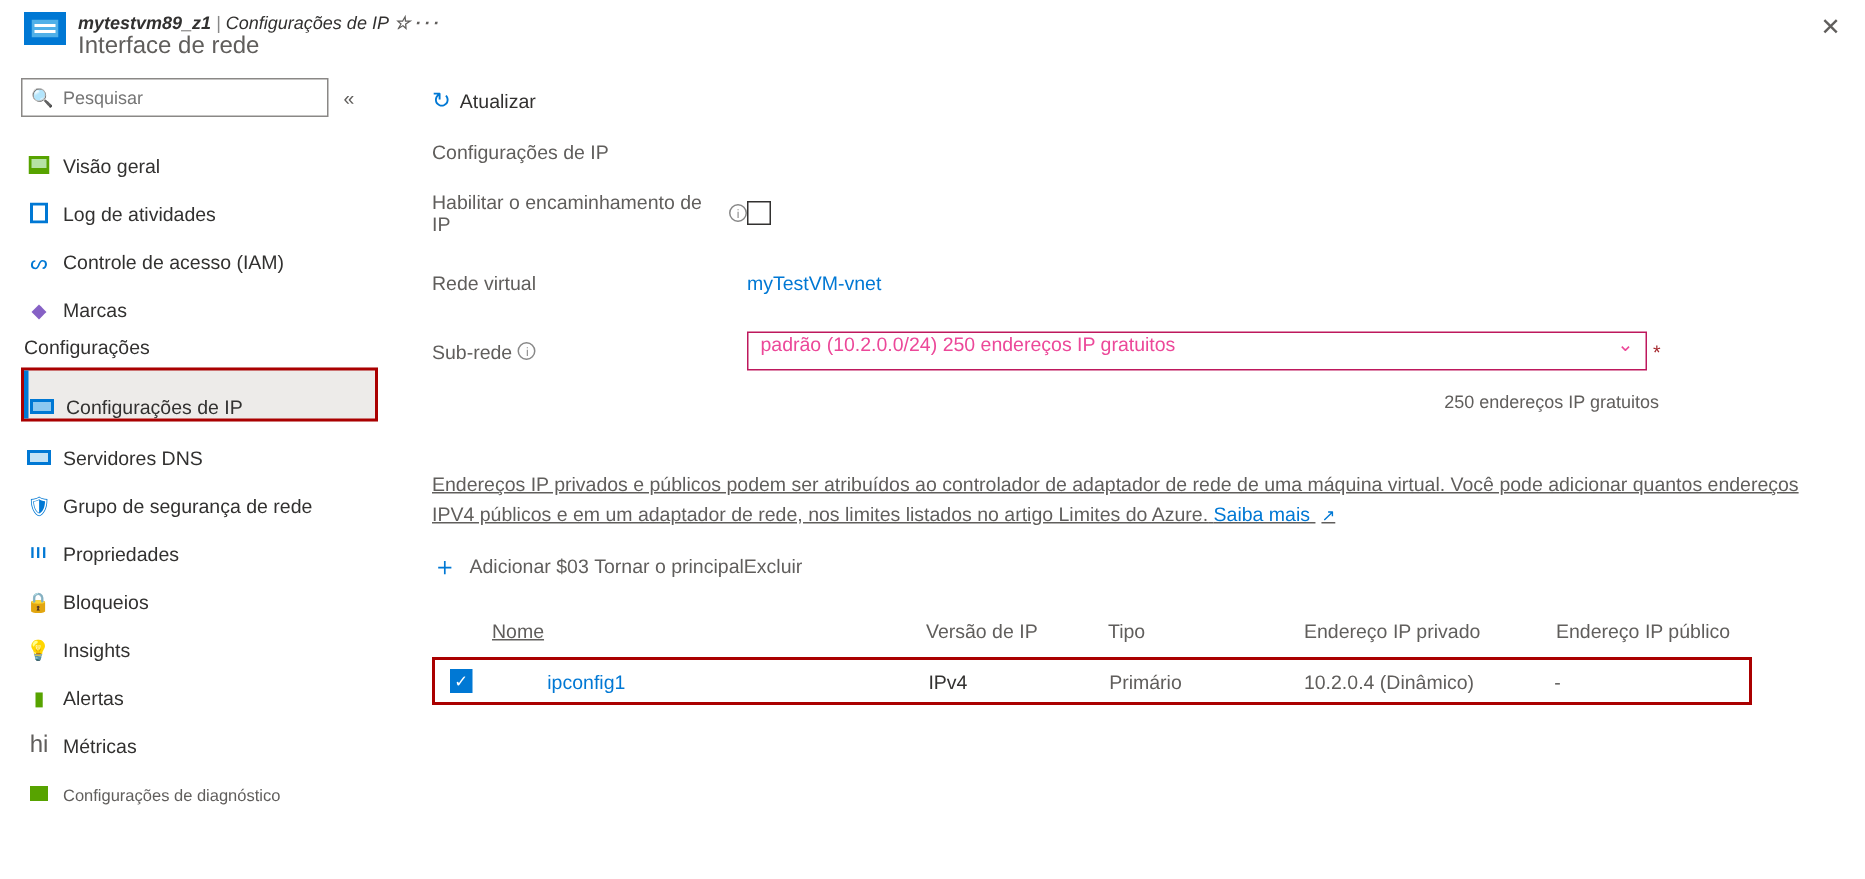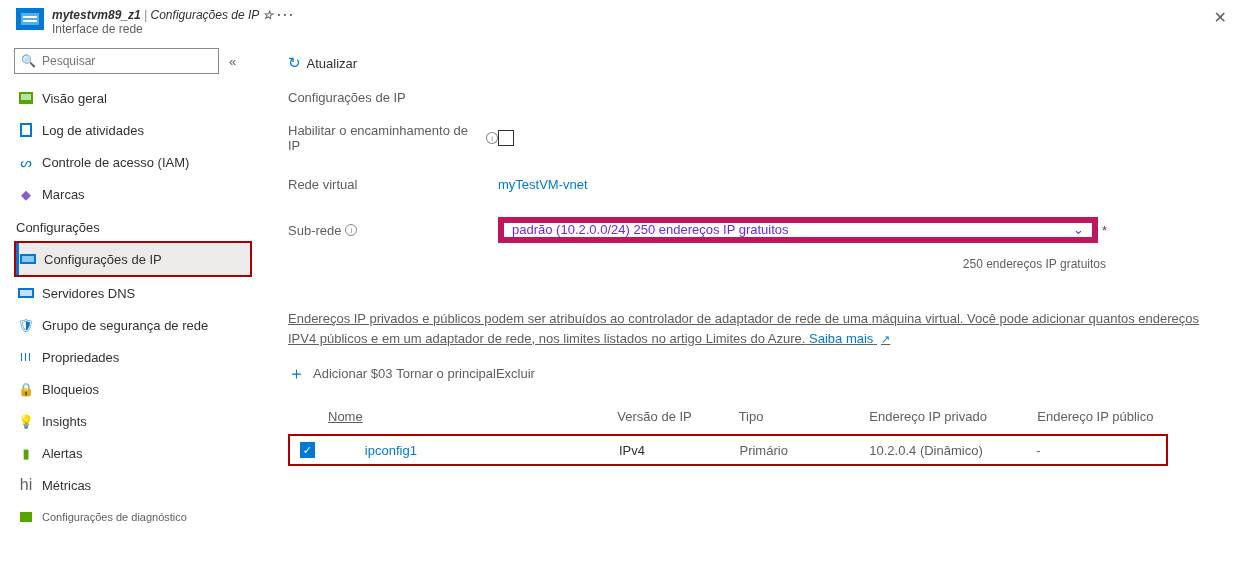--- a/index.html
+++ b/index.html
@@ -3,49 +3,49 @@
 <meta charset="utf-8">
 <style>
   * { box-sizing: border-box; margin: 0; padding: 0; font-family: "Segoe UI", Arial, sans-serif; }
   body { width:1243px; height:586px; background:#fff; color:#323130; font-size:13px; overflow:hidden; }
   .header { display:flex; align-items:flex-start; padding:8px 16px 4px 16px; }
   .hdr-icon { width:28px; height:22px; background:#0078d4; border:1px solid #0078d4; margin-right:8px; display:flex; align-items:center; justify-content:center; color:#fff; }
   .hdr-txt { flex:1; }
   .hdr-title { font-size:12px; font-weight:600; color:#323130;font-style:italic; }
   .hdr-title .sep { font-weight:400; color:#888; }
   .hdr-title .page { font-weight:400; }
-  .hdr-sub { font-size:12px; color:#605e5c; }
+  .hdr-sub { font-size:16px; color:#605e5c; }
   .hdr-actions { display:flex; gap:10px; color:#605e5c; }
   .close-x { font-size:16px; cursor:pointer; }
   .star { color:#605e5c; }
   .dots { color:#605e5c; letter-spacing:2px; }
   .body { display:flex; }
   .sidebar { width:258px; padding:8px 0 0 14px; }
   .search-row { display:flex; align-items:center; margin-bottom:8px; }
   .search-box { width:205px; height:26px; border:1px solid #8a8886; display:flex; align-items:center; padding:0 6px; }
   .search-box input { border:none; outline:none; font-size:12px; width:100%; color:#605e5c; }
   .search-ic { color:#0078d4; margin-right:6px; font-size:12px; }
   .collapse { margin-left:10px; color:#605e5c; font-size:13px; }
-  .nav-item { display:flex; align-items:center; height:32px; padding-left:4px; cursor:pointer; font-size:13px; color:#323130; }
+  .nav-item { display:flex; align-items:flex-end; height:32px; padding-left:4px; cursor:pointer; font-size:13px; color:#323130; }
   .nav-item .ic { width:16px; height:16px; margin-right:8px; display:inline-flex; align-items:center; justify-content:center; font-size:13px; }
   .nav-item.small { font-size:11px; color:#605e5c; }
   .nav-group { font-size:13px; color:#323130; padding:10px 0 6px 2px; }
   .nav-selected-box { border:2px solid #aa0000; background:#edebe9; width:238px; }
   .nav-selected-box .nav-item { border-left:3px solid #0078d4; padding-left:1px; }
   .content { flex:1; padding:14px 0 0 30px; position:relative; }
   .toolbar { display:flex; align-items:center; margin-bottom:18px; }
   .tool-btn { display:flex; align-items:center; color:#323130; cursor:pointer; }
   .tool-btn .ic { color:#0078d4; margin-right:6px; font-size:15px; }
   .section-title { color:#605e5c; font-size:13px; margin-bottom:18px; }
   .form-row { display:flex; align-items:center; min-height:30px; margin-bottom:16px; }
   .form-label { width:210px; color:#605e5c; font-size:13px; display:flex; align-items:center; }
   .info-circ { display:inline-flex; width:12px; height:12px; border:1px solid #888; border-radius:50%; font-size:8px; align-items:center; justify-content:center; margin-left:4px; color:#888; }
   .checkbox { width:16px; height:16px; border:1px solid #323130; }
   .link { color:#0078d4; text-decoration:none; cursor:pointer; }
-  .subnet-select { width:600px; height:26px; border:6px solid #be185d; display:flex; align-items:flex-end; padding:0 8px; justify-content:space-between; color:#6d28d9; }
+  .subnet-select { width:600px; height:26px; border:1px solid #be185d; display:flex; align-items:flex-start; padding:0 8px; justify-content:space-between; color:#ec4899; }
   .subnet-note { font-size:12px; color:#605e5c; text-align:right; width:818px; margin-top:2px; }
   .req-star { color:#a4262c; margin-left:4px; }
   .desc-text { color:#605e5c; font-size:13px; margin-top:38px; line-height:1.5; max-width:930px;text-decoration:underline; }
   .ext-ic { color:#0078d4; font-size:11px; margin-left:4px; }
   .add-bar { display:flex; align-items:center; margin-top:14px; color:#605e5c; }
   .add-bar .plus { color:#0078d4; font-size:17px; margin-right:8px; }
   .table-wrap { margin-top:18px; width:880px; }
   .thead { display:flex; color:#605e5c; font-size:13px; padding:6px 0 10px 40px; }
   .th1 { width:310px;text-decoration:underline; } .th2 { width:130px; } .th3 { width:140px; } .th4 { width:180px; } .th5 { width:140px; }
   .trow-box { border:2px solid #aa0000; padding:6px 0 6px 10px; }
@@ -138,21 +138,21 @@
             <rect x="2" y="2" width="12" height="6" fill="#c3e2f5"></rect>
           </svg>
         </span>
       <span>Servidores DNS</span>
     </div>
     <div class="nav-item">
       <span class="ic" style="color:#0078d4">🛡</span>
       <span>Grupo de segurança de rede</span>
     </div>
     <div class="nav-item">
-      <span class="ic" style="color:#0078d4;font-size:10.5px;letter-spacing:1px;font-weight:400">III</span>
+      <span class="ic" style="color:#0078d4;font-size:10.5px;letter-spacing:1px;font-weight:700">III</span>
       <span>Propriedades</span>
     </div>
     <div class="nav-item">
       <span class="ic" style="color:#0078d4">🔒</span>
       <span>Bloqueios</span>
     </div>
 
 
     <div class="nav-item">
       <span class="ic" style="color:#8661c5">💡</span>

